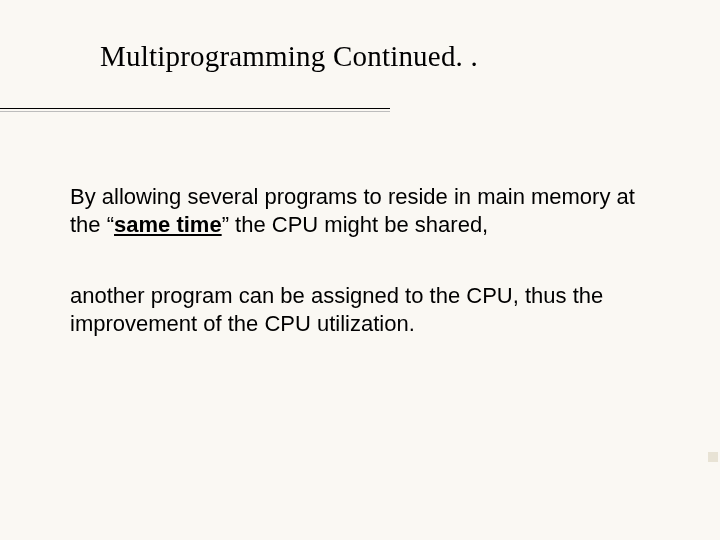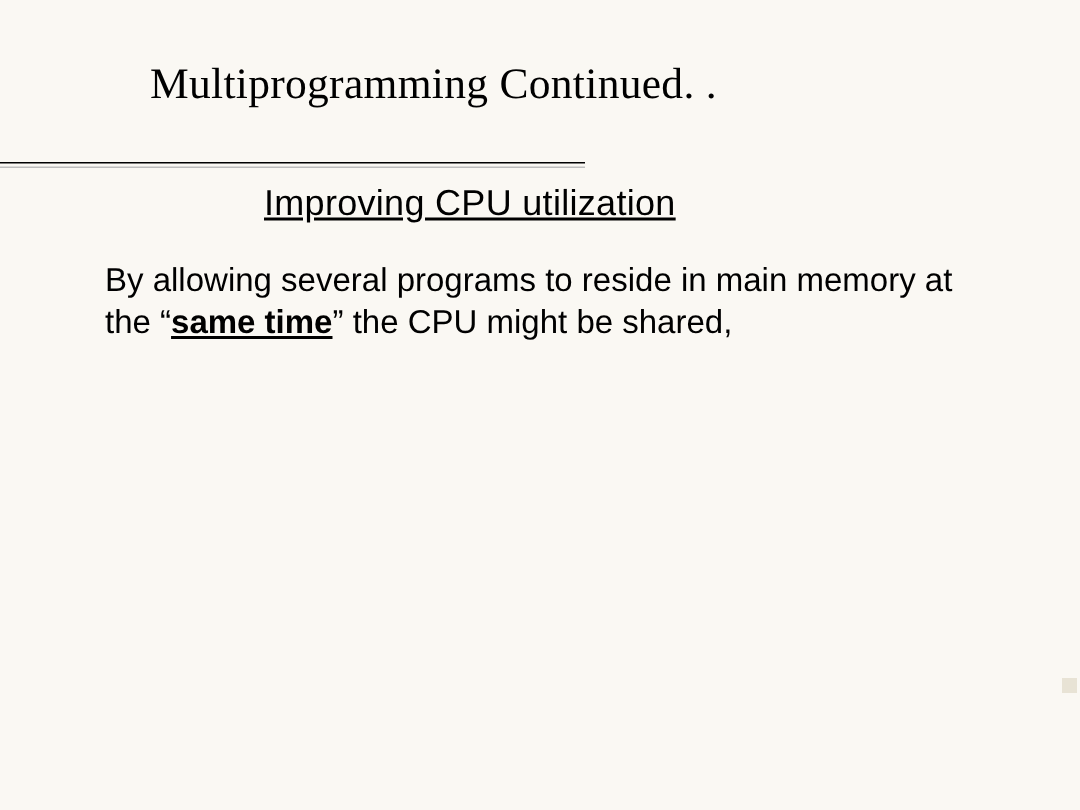--- a/index.html
+++ b/index.html
@@ -48,21 +48,21 @@
   }
   .body {
     position: absolute;
     left: 70px;
     top: 166px;
     width: 590px;
     font-size: 22px;
     line-height: 1.25;
   }
   .body p {
-    margin: 7px 0 44px 0;
+    margin: 17px 0 44px 0;
   }
   .bold-ul {
     font-weight: bold;
     text-decoration: underline;
   }
   .corner-deco {
     position: absolute;
     right: 0;
     bottom: 0;
     width: 14px;
@@ -80,22 +80,22 @@
 </style>
 </head>
 <body>
 
 <div class="slide">
 
   <div class="title">Multiprogramming Continued. .</div>
 
   <div class="rule"></div>
 
-  <div class="subtitle underline">Improving CPU utilization</div>
 
   <div class="body">
     <p>
       <span>By allowing several programs to reside in  main memory at the “</span><span class="bold-ul">same time</span><span>” the CPU might be shared,</span>
     </p>
+    <p>another program can be assigned to the CPU, thus the improvement of the CPU utilization.</p>
   </div>
 
   <div class="corner-deco"></div>
 </div>
 
 </body></html>

